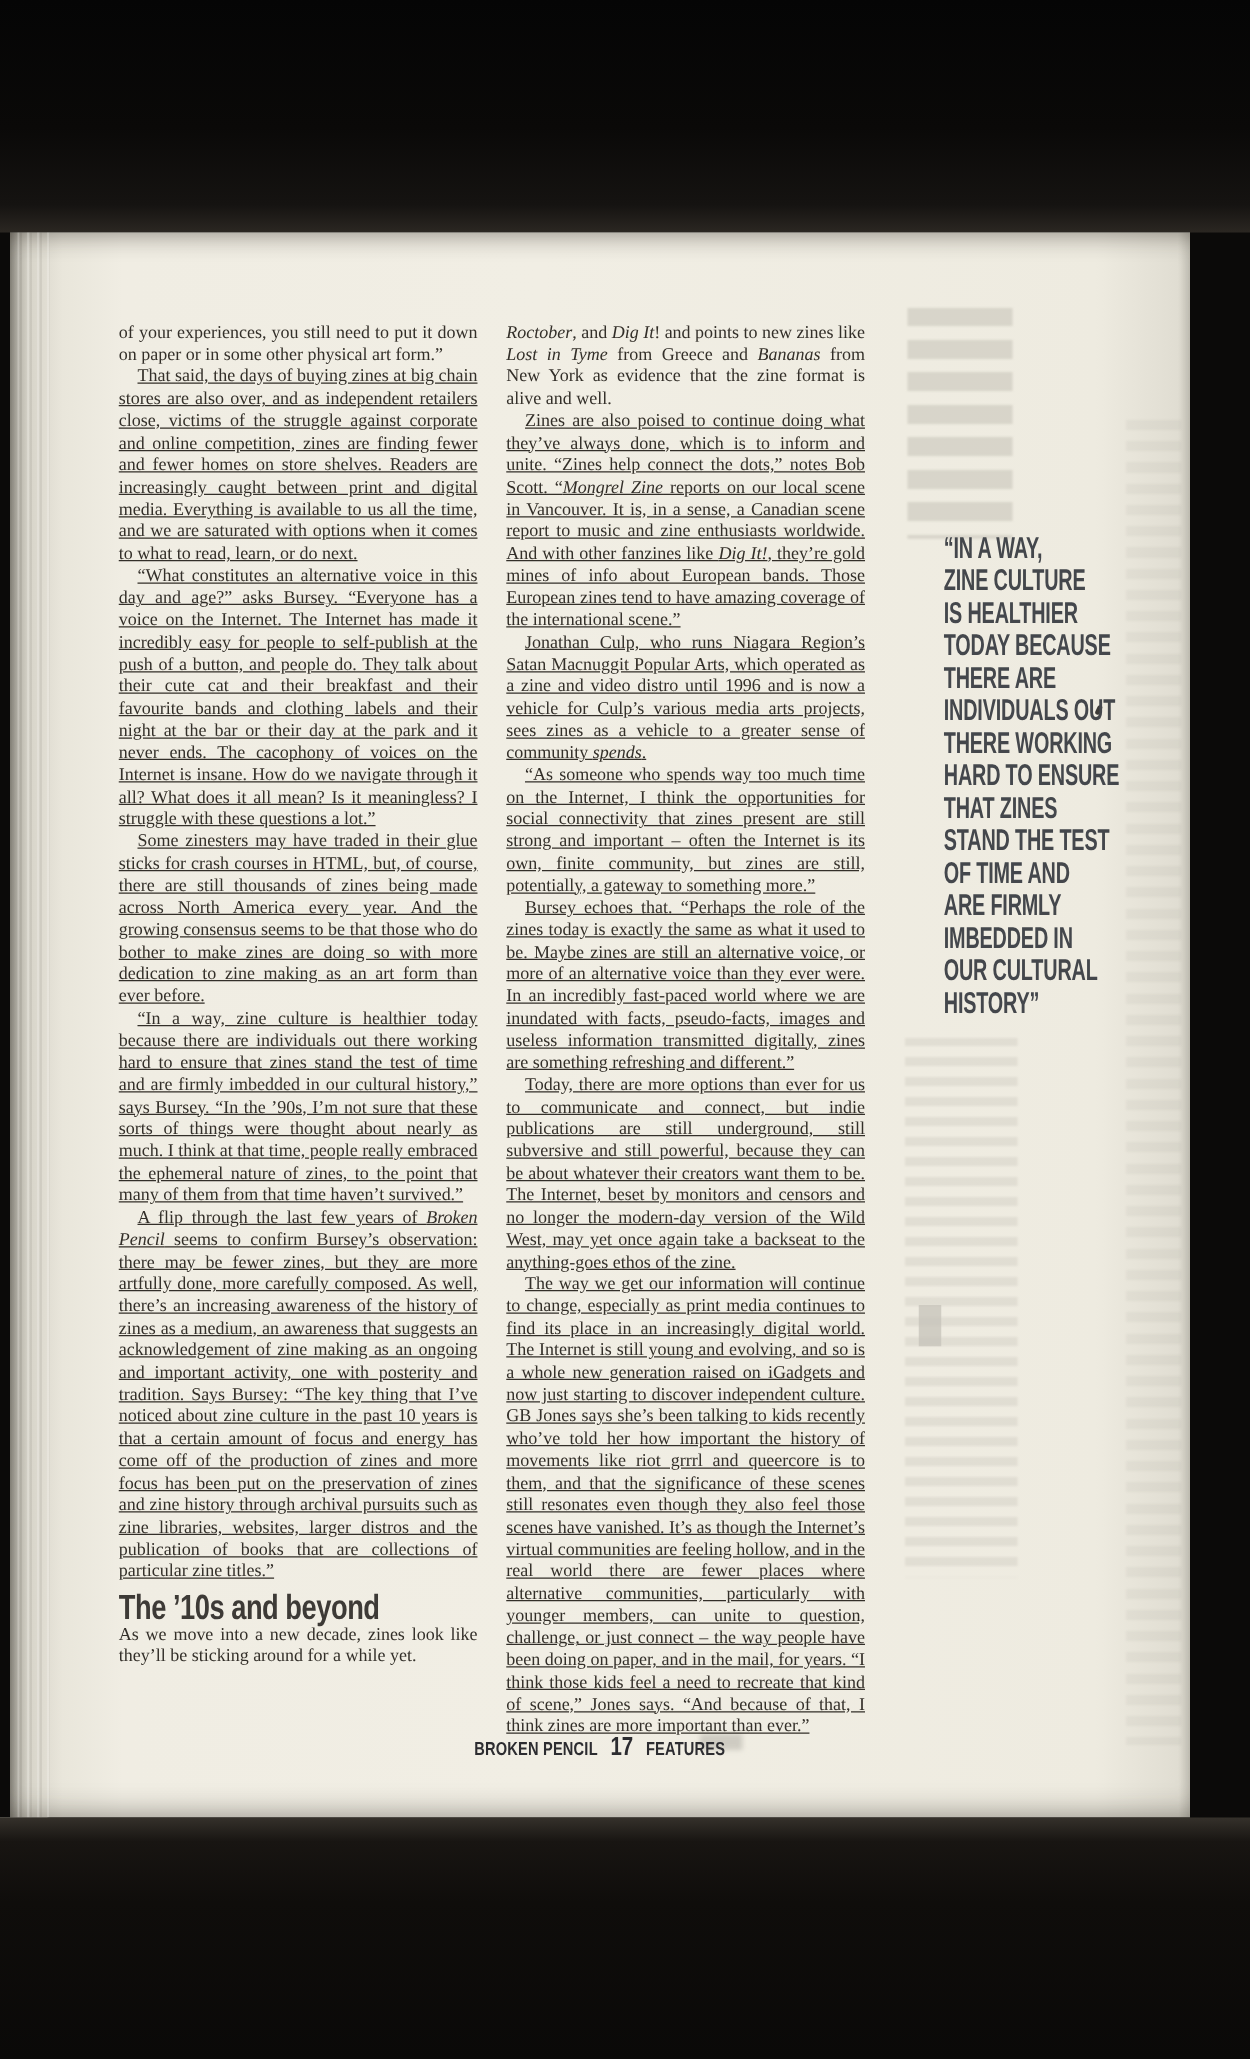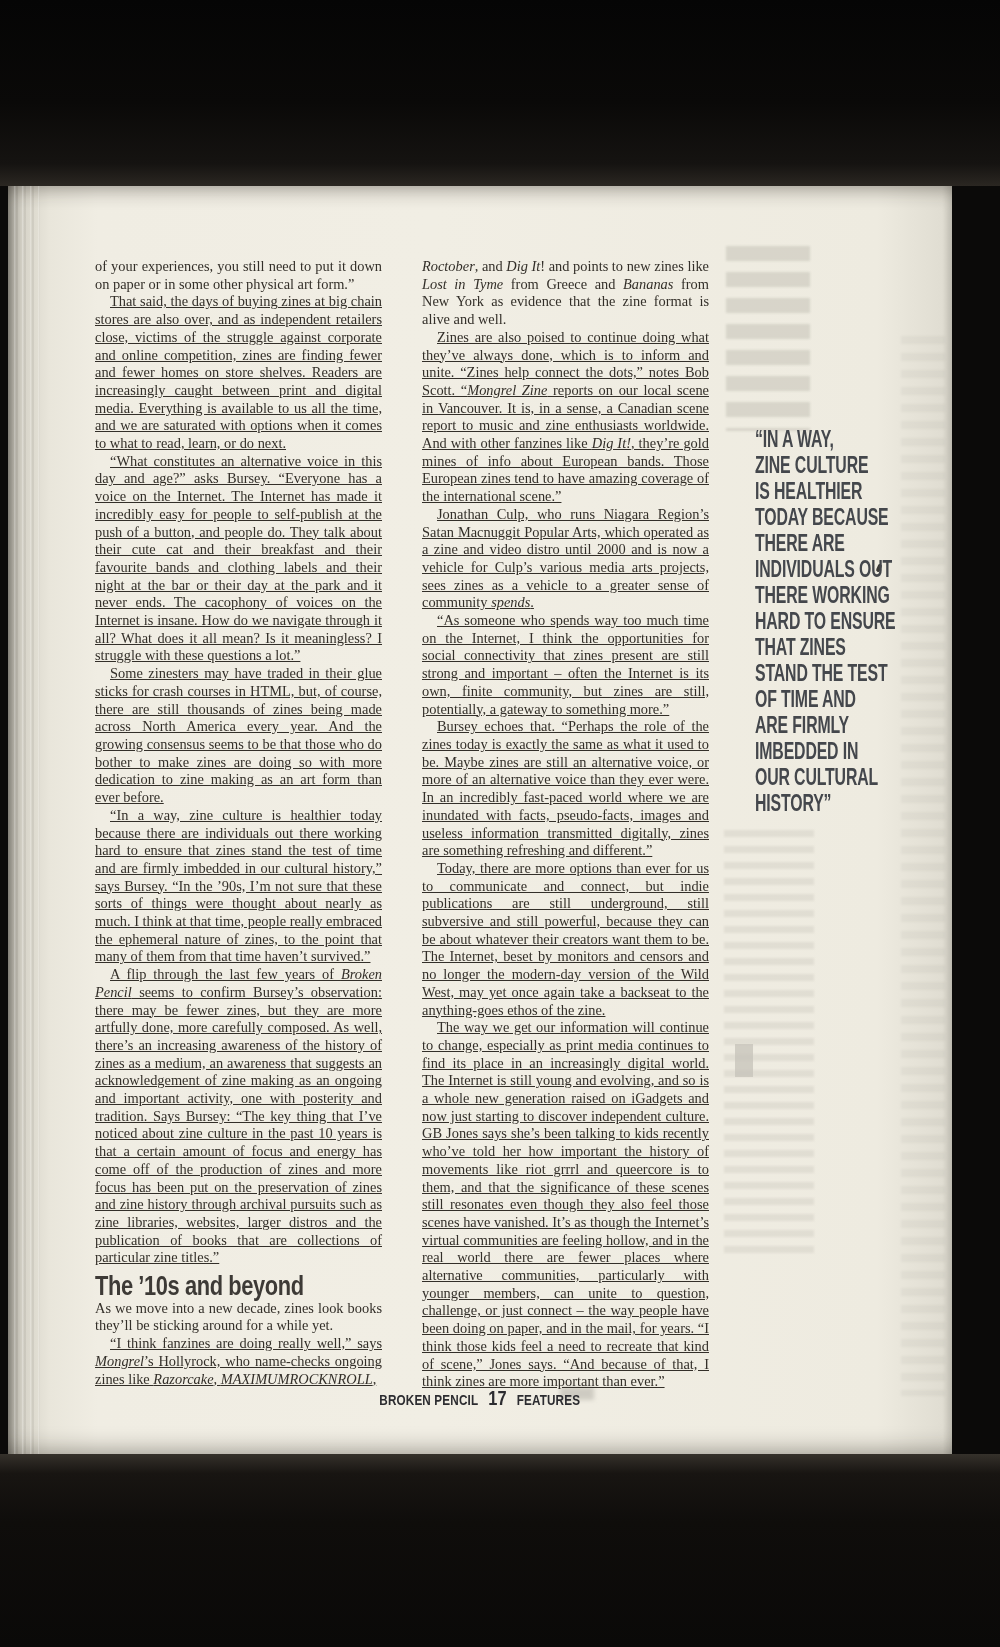--- a/index.html
+++ b/index.html
@@ -26,21 +26,21 @@
   .page-edge{position:absolute;left:6px;top:0;width:26px;height:100%;
     background:repeating-linear-gradient(90deg,rgba(255,255,255,.28) 0 1px,
       rgba(60,55,48,.12) 2px 4px,rgba(255,255,255,0) 4px 8px);
     opacity:.7;}
   .col{
     position:absolute;width:287px;
     font-size:14.4px;line-height:17.7px;color:#332f29;
     text-align:justify;
   }
   .col.left{left:87px;top:72px;}
-  .col.right{left:397px;top:72px;margin-left:17px;}
+  .col.right{left:397px;top:72px;}
   .col p{margin:0;}
   .col p.indent{text-indent:15px;text-decoration:underline;}
   .col i{font-style:italic;}
   h2.section-heading{
     font-family:"Liberation Sans", sans-serif;
     font-weight:700;font-size:28px;color:#3d3a36;
     margin:10px 0 5px 0;transform:scaleX(.78);transform-origin:0 50%;
     white-space:nowrap;letter-spacing:-0.5px;
   }
   .pullquote{
@@ -89,27 +89,26 @@
     <div class="speck"></div>
 
     <div class="col left">
         <p class=""><span>of your experiences, you still need to put it down on paper or in some other physical art form.”</span></p>
         <p class="indent"><span>That said, the days of buying zines at big chain stores are also over, and as independent retailers close, victims of the struggle against corporate and online competition, zines are finding fewer and fewer homes on store shelves. Readers are increasingly caught between print and digital media. Everything is available to us all the time, and we are saturated with options when it comes to what to read, learn, or do next.</span></p>
         <p class="indent"><span>“What constitutes an alternative voice in this day and age?” asks Bursey. “Everyone has a voice on the Internet. The Internet has made it incredibly easy for people to self-publish at the push of a button, and people do. They talk about their cute cat and their breakfast and their favourite bands and clothing labels and their night at the bar or their day at the park and it never ends. The cacophony of voices on the Internet is insane. How do we navigate through it all? What does it all mean? Is it meaningless? I struggle with these questions a lot.”</span></p>
         <p class="indent"><span>Some zinesters may have traded in their glue sticks for crash courses in HTML, but, of course, there are still thousands of zines being made across North America every year. And the growing consensus seems to be that those who do bother to make zines are doing so with more dedication to zine making as an art form than ever before.</span></p>
         <p class="indent"><span>“In a way, zine culture is healthier today because there are individuals out there working hard to ensure that zines stand the test of time and are firmly imbedded in our cultural history,” says Bursey. “In the ’90s, I’m not sure that these sorts of things were thought about nearly as much. I think at that time, people really embraced the ephemeral nature of zines, to the point that many of them from that time haven’t survived.”</span></p>
         <p class="indent"><span>A flip through the last few years of </span><i>Broken Pencil</i><span> seems to confirm Bursey’s observation: there may be fewer zines, but they are more artfully done, more carefully composed. As well, there’s an increasing awareness of the history of zines as a medium, an awareness that suggests an acknowledgement of zine making as an ongoing and important activity, one with posterity and tradition. Says Bursey: “The key thing that I’ve noticed about zine culture in the past 10 years is that a certain amount of focus and energy has come off of the production of zines and more focus has been put on the preservation of zines and zine history through archival pursuits such as zine libraries, websites, larger distros and the publication of books that are collections of particular zine titles.”</span></p>
         <h2 class="section-heading">The ’10s and beyond</h2>
-        <p class=""><span>As we move into a new decade, zines look books they’ll be sticking around for a while yet.</span></p>
-        <p class="indent"><span>“I think fanzines are doing really well,” says </span><i>Mongrel</i><span>’s Hollyrock, who name-checks ongoing zines like </span><i>Razorcake</i><span>, </span><i>MAXIMUMROCKNROLL</i><span>,</span></p>
+        <p class=""><span>As we move into a new decade, zines look like they’ll be sticking around for a while yet.</span></p>
       </div>
     <div class="col right">
         <p class=""><i>Roctober</i><span>, and </span><i>Dig It</i><span>! and points to new zines like </span><i>Lost in Tyme</i><span> from Greece and </span><i>Bananas</i><span> from New York as evidence that the zine format is alive and well.</span></p>
         <p class="indent"><span>Zines are also poised to continue doing what they’ve always done, which is to inform and unite. “Zines help connect the dots,” notes Bob Scott. “</span><i>Mongrel Zine</i><span> reports on our local scene in Vancouver. It is, in a sense, a Canadian scene report to music and zine enthusiasts worldwide. And with other fanzines like </span><i>Dig It!</i><span>, they’re gold mines of info about European bands. Those European zines tend to have amazing coverage of the international scene.”</span></p>
-        <p class="indent"><span>Jonathan Culp, who runs Niagara Region’s Satan Macnuggit Popular Arts, which operated as a zine and video distro until 2000 and is now a vehicle for Culp’s various media arts projects, sees zines as a vehicle to a greater sense of community </span><i>spends</i><span>.</span></p>
+        <p class="indent"><span>Jonathan Culp, who runs Niagara Region’s Satan Macnuggit Popular Arts, which operated as a zine and video distro until 1996 and is now a vehicle for Culp’s various media arts projects, sees zines as a vehicle to a greater sense of community </span><i>spends</i><span>.</span></p>
         <p class="indent"><span>“As someone who spends way too much time on the Internet, I think the opportunities for social connectivity that zines present are still strong and important – often the Internet is its own, finite community, but zines are still, potentially, a gateway to something more.”</span></p>
         <p class="indent"><span>Bursey echoes that. “Perhaps the role of the zines today is exactly the same as what it used to be. Maybe zines are still an alternative voice, or more of an alternative voice than they ever were. In an incredibly fast-paced world where we are inundated with facts, pseudo-facts, images and useless information transmitted digitally, zines are something refreshing and different.”</span></p>
         <p class="indent"><span>Today, there are more options than ever for us to communicate and connect, but indie publications are still underground, still subversive and still powerful, because they can be about whatever their creators want them to be. The Internet, beset by monitors and censors and no longer the modern-day version of the Wild West, may yet once again take a backseat to the anything-goes ethos of the zine.</span></p>
         <p class="indent"><span>The way we get our information will continue to change, especially as print media continues to find its place in an increasingly digital world. The Internet is still young and evolving, and so is a whole new generation raised on iGadgets and now just starting to discover independent culture. GB Jones says she’s been talking to kids recently who’ve told her how important the history of movements like riot grrrl and queercore is to them, and that the significance of these scenes still resonates even though they also feel those scenes have vanished. It’s as though the Internet’s virtual communities are feeling hollow, and in the real world there are fewer places where alternative communities, particularly with younger members, can unite to question, challenge, or just connect – the way people have been doing on paper, and in the mail, for years. “I think those kids feel a need to recreate that kind of scene,” Jones says. “And because of that, I think zines are more important than ever.”</span></p>
       </div>
 
     <div class="pullquote">“IN A WAY,
 ZINE CULTURE
 IS HEALTHIER
 TODAY BECAUSE

